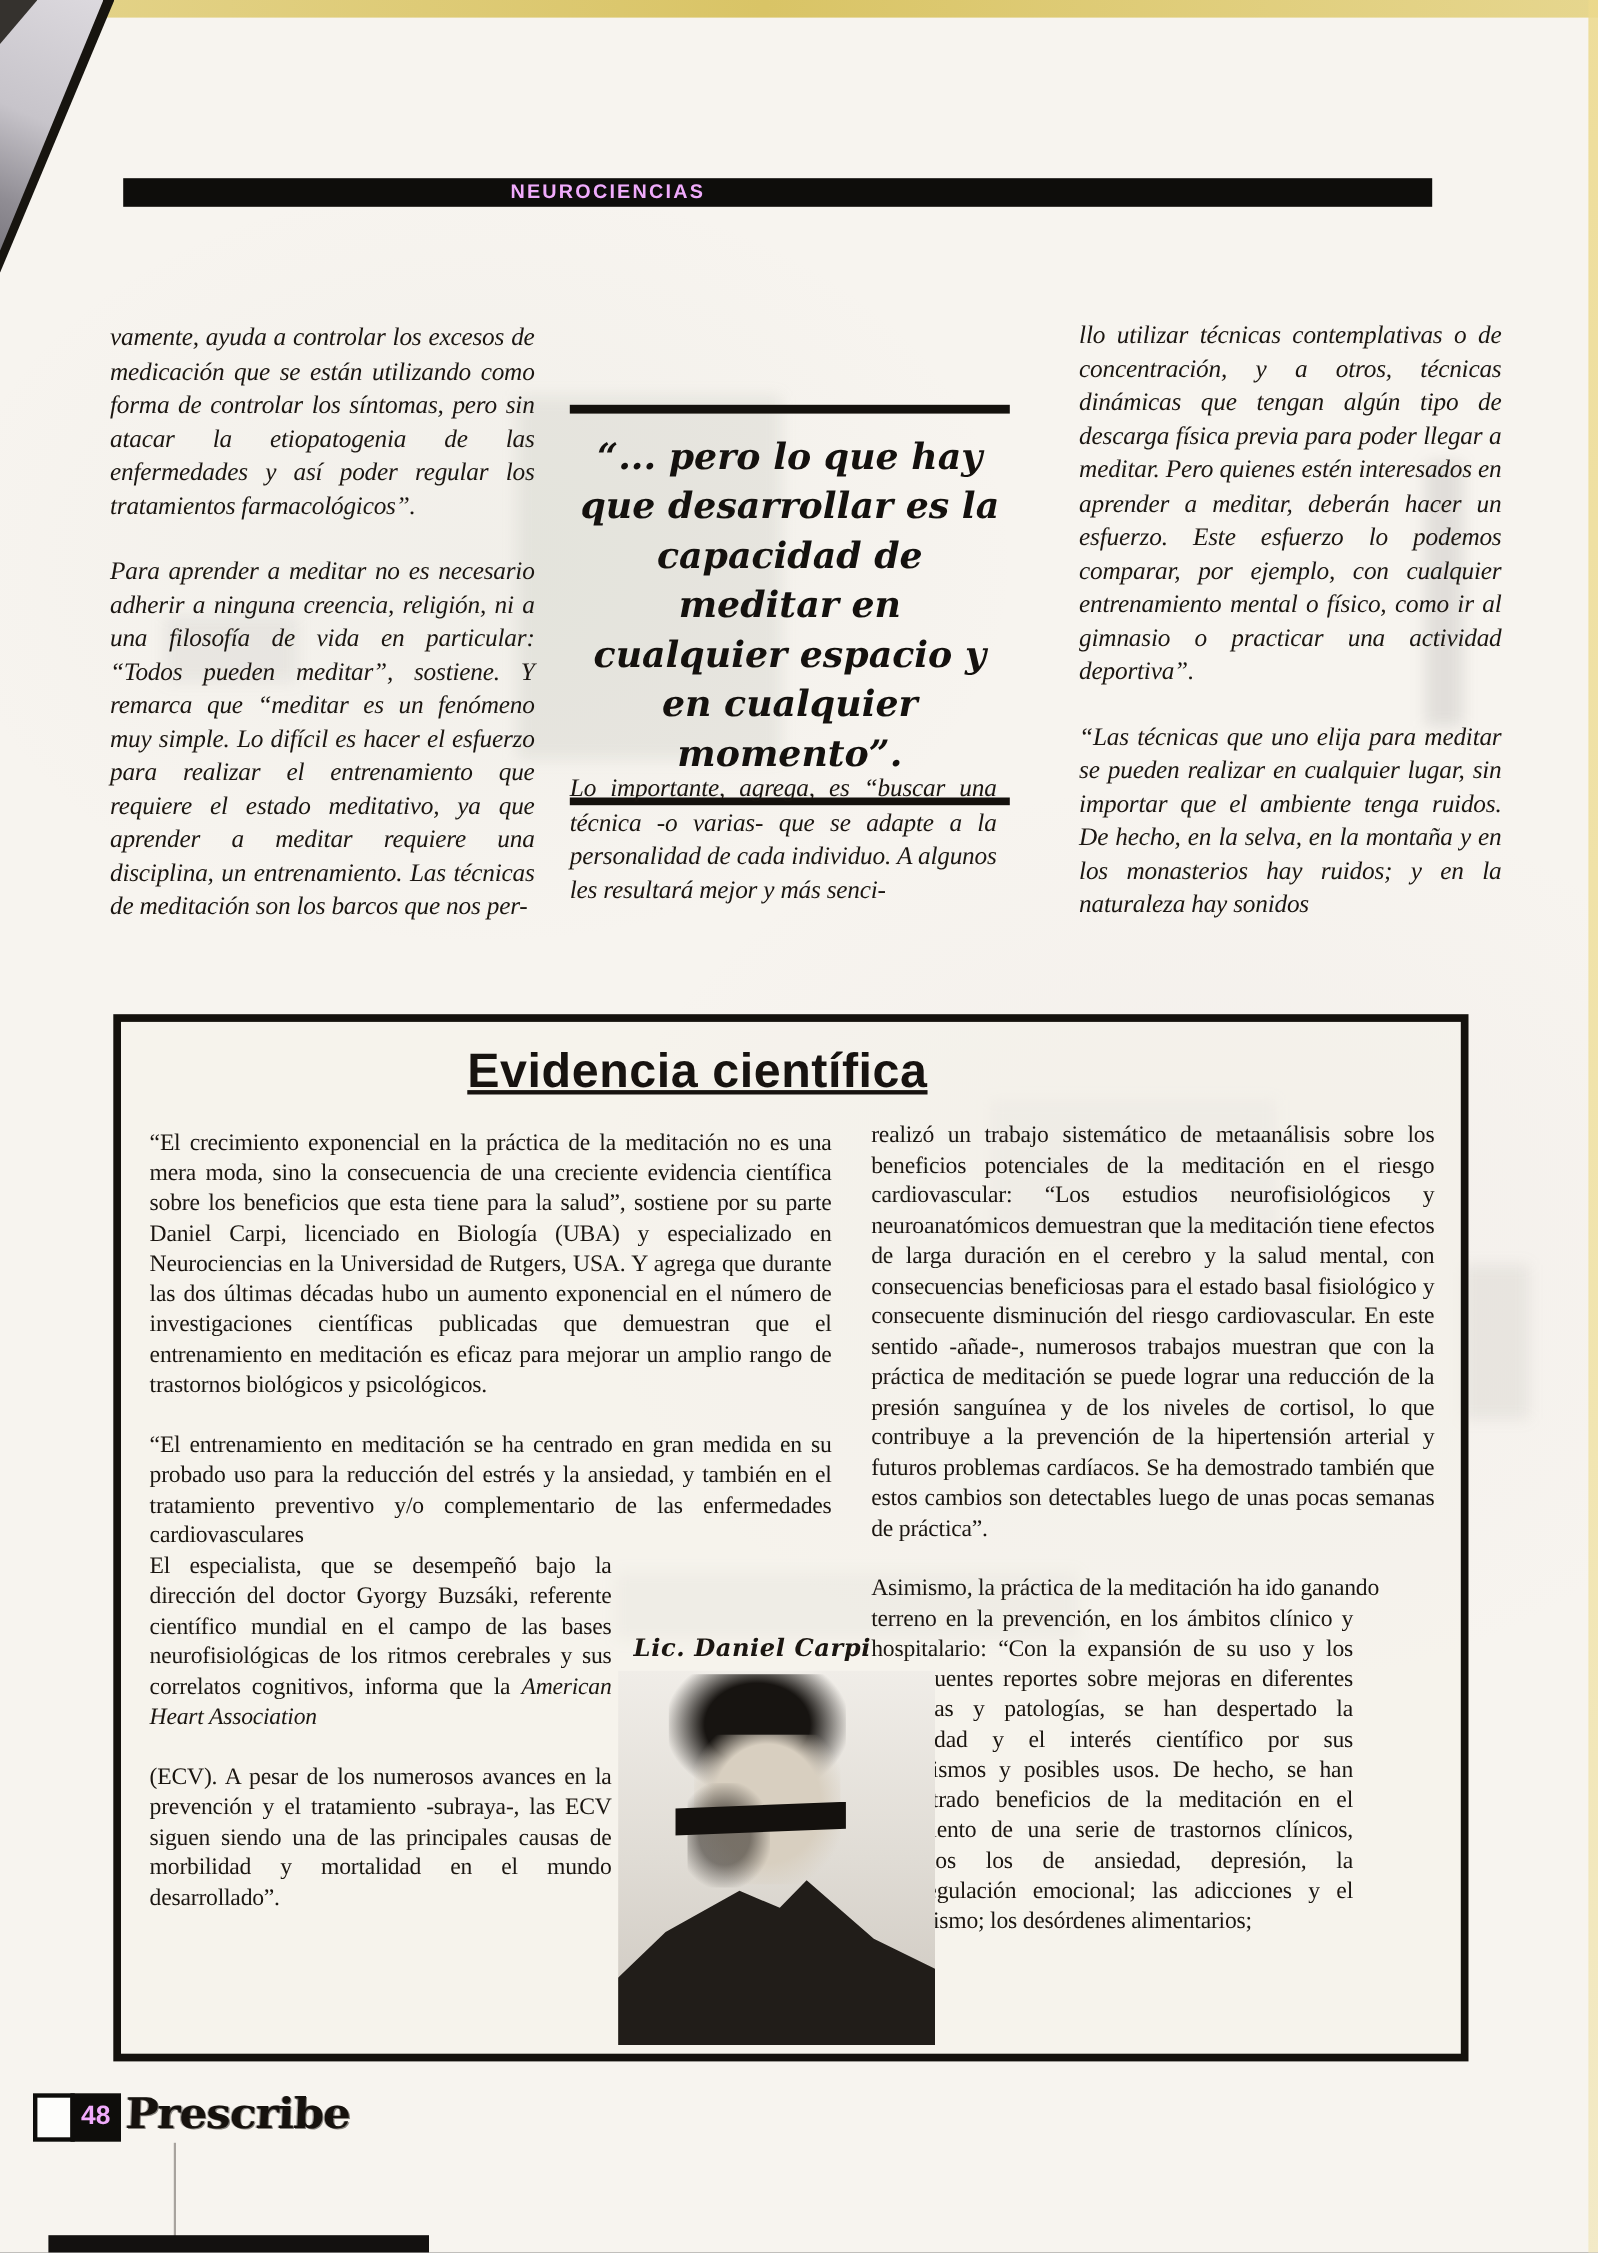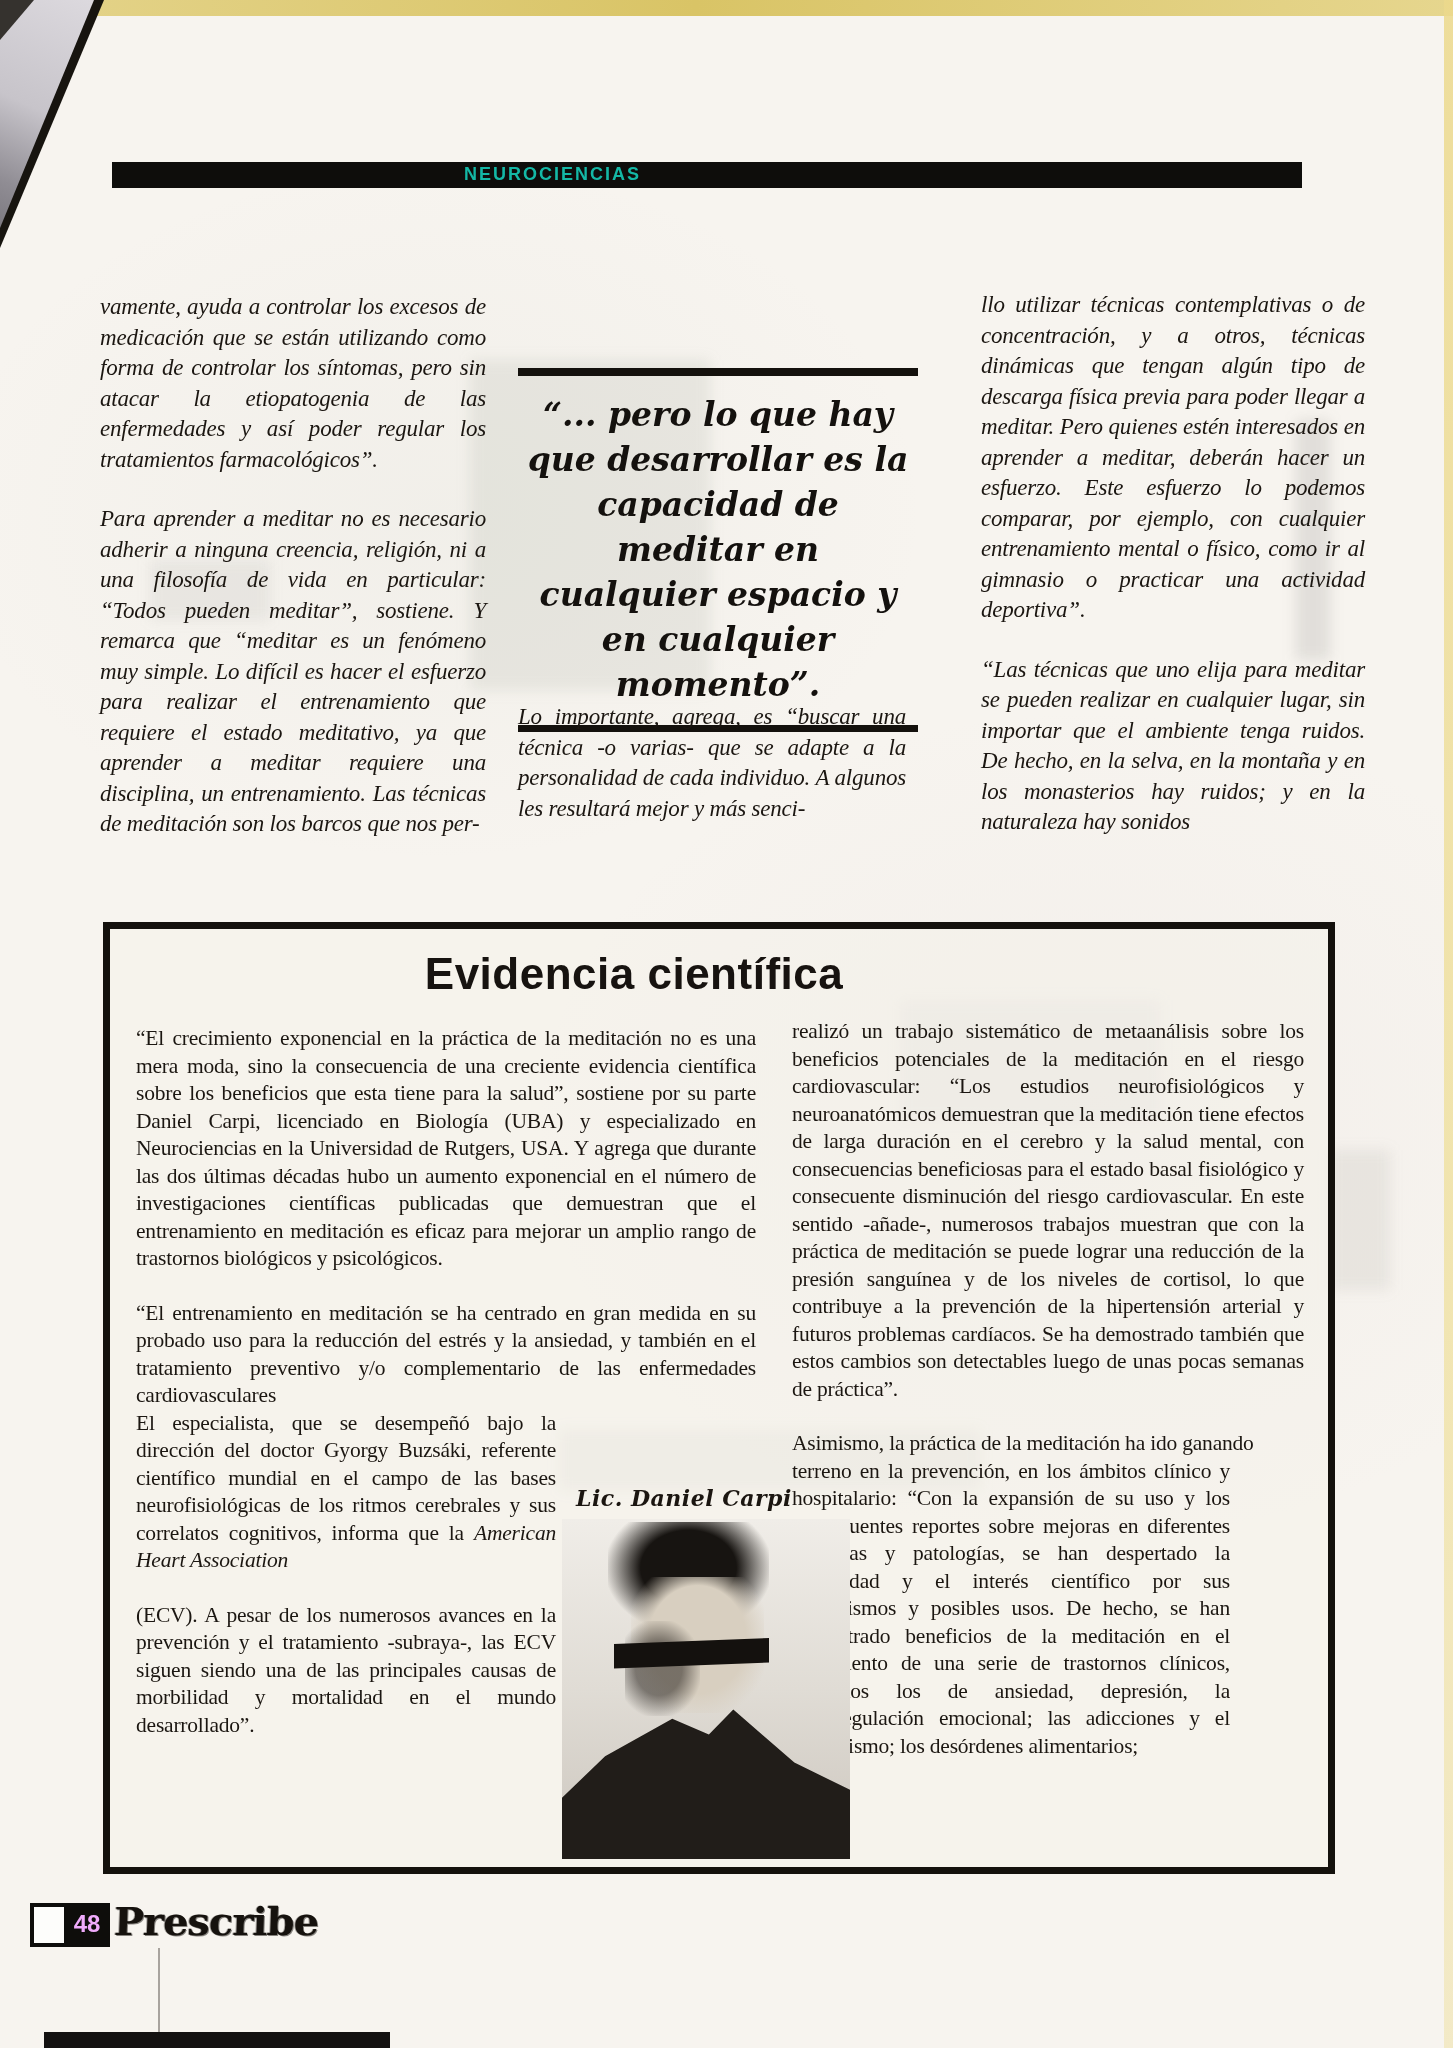--- a/index.html
+++ b/index.html
@@ -32,42 +32,42 @@
   .b2{left:1296px;top:420px;width:34px;height:240px;background:rgba(90,95,92,0.14);}
   .b3{left:1330px;top:1150px;width:60px;height:140px;background:rgba(120,118,112,0.10);}
   .b4{left:150px;top:560px;width:120px;height:60px;background:rgba(130,130,125,0.10);}
   .b5{left:900px;top:1000px;width:260px;height:120px;background:rgba(140,145,135,0.08);}
   .b6{left:560px;top:1430px;width:420px;height:60px;background:rgba(135,135,130,0.10);}
 
   
   .kicker-bar{position:absolute;left:112px;top:162px;width:1190px;height:26px;background:#0e0d0b;}
   .kicker-bar span{position:absolute;left:352px;top:2px;
     font-family:"Liberation Sans",sans-serif;font-weight:bold;font-size:18px;
-    letter-spacing:2px;color:#14b8a6;}
+    letter-spacing:2px;color:#f0abfc;}
 
   
   .bodytext{font-size:23px;line-height:30.5px;text-align:justify;letter-spacing:-0.2px;font-style:italic;}
   .bodytext p{margin:0 0 29px 0;}
   .col1{position:absolute;left:100px;top:292px;width:386px;}
   .col2-body{position:absolute;left:518px;top:702px;width:388px;}
   .col3{position:absolute;left:937px;top:290px;width:384px;margin-left:44px;}
 
   
   .pullquote{position:absolute;left:518px;top:368px;width:388px;
     border-top:8px solid #14110d;border-bottom:7px solid #14110d;
     padding:16px 6px 18px 6px;
     font-family:"DejaVu Serif",serif;font-style:italic;font-weight:bold;
     font-size:33px;line-height:45px;text-align:center;color:#14110e;}
 
   
   .evbox{position:absolute;left:103px;top:922px;width:1218px;height:938px;
     border:7px solid #14110d;background:rgba(244,241,233,0.45);}
   .evbox-title{position:relative;left:-85px;margin-top:20px;text-align:center;
     font-family:"Liberation Sans",sans-serif;font-weight:bold;font-size:44px;
-    letter-spacing:0.5px;color:#171310;}
+    letter-spacing:0.5px;color:#171310;text-decoration:underline;}
   .boxtext{font-size:21.5px;line-height:27.5px;text-align:justify;letter-spacing:-0.2px;}
   .boxtext p{margin:0 0 27px 0;}
   .ev-left{position:absolute;left:26px;top:96px;width:620px;}
   .ev-right{position:absolute;left:682px;top:89px;width:512px;}
   .narrow-left{width:420px;}
   .narrow-right{margin-left:72px;width:438px;}
   .runin-italic{font-style:italic;}
   .p2a{margin-bottom:0 !important;}
 
   

